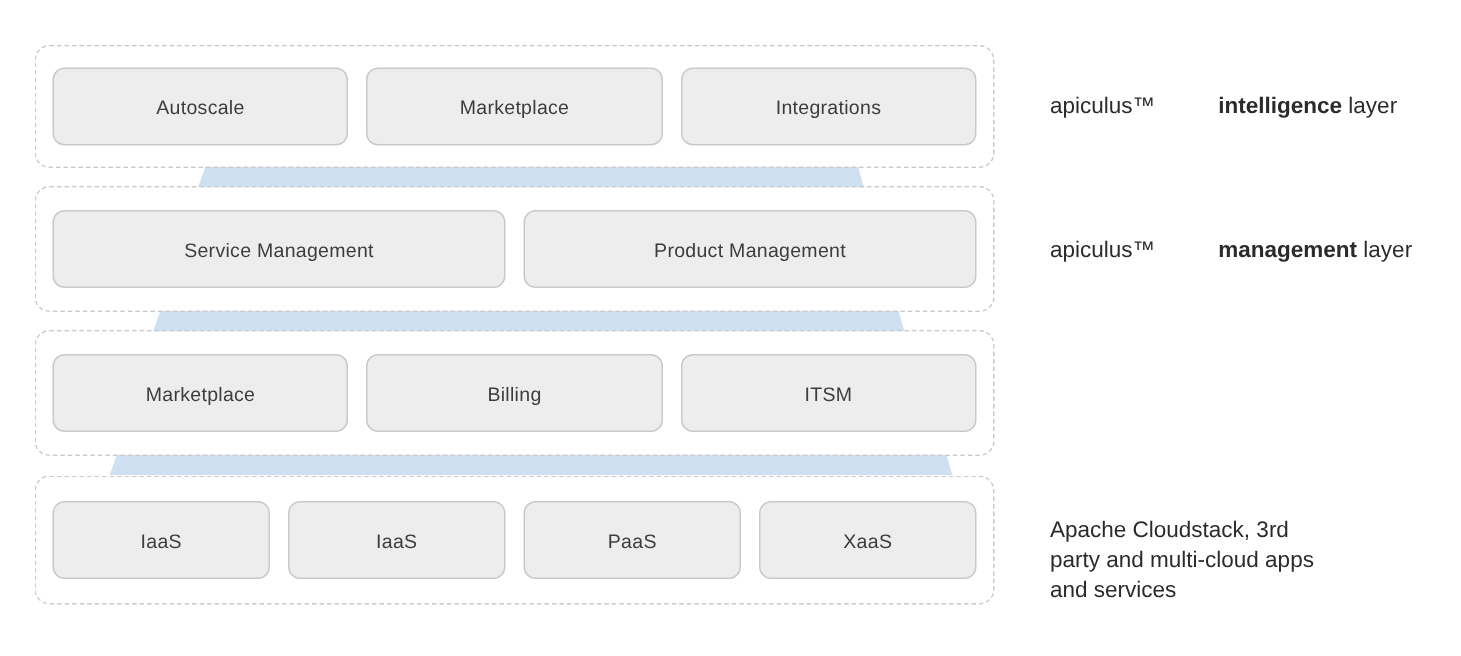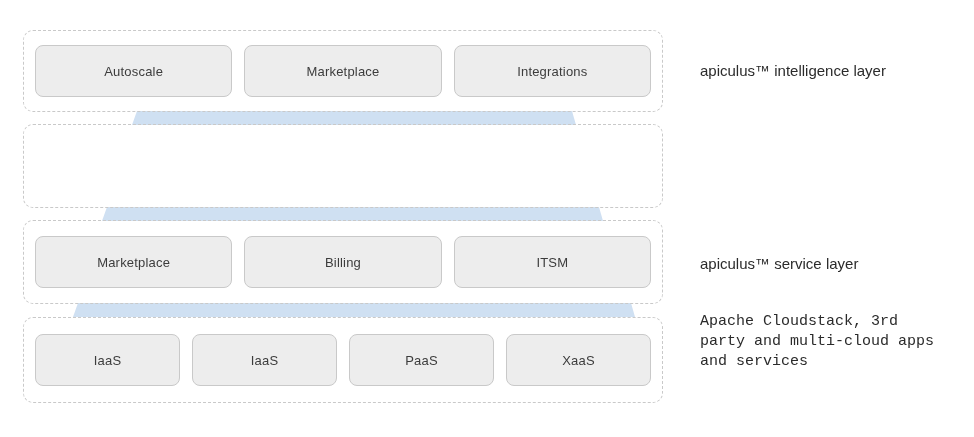--- a/index.html
+++ b/index.html
@@ -62,61 +62,63 @@
   .c3 { left: 73px;  top: 303px; width: 562px; }
   
   .side-label {
     position: absolute;
     left: 700px;
     font-size: 15px;
     color: #2b2b2b;
     line-height: 18px;
     white-space: nowrap;
   }
-  .side-label b { font-weight: 400; }
+  .side-label b { font-weight: 700; margin-left: 38px; }
   .lab1 { top: 62px; }
   .lab2 { top: 158px; }
   .lab3 { top: 255px; }
-  .lab4 { top: 312px; line-height: 20px; font-family: Liberation Mono, monospace; }
+  .lab4 { top: 344px; line-height: 20px; }
 </style>
 </head>
 <body>
 
 <div class="stage">
 
   <div class="connector c1"></div>
   <div class="connector c2"></div>
   <div class="connector c3"></div>
 
   <div class="layer l1">
     <div class="node">Autoscale</div>
     <div class="node">Marketplace</div>
     <div class="node">Integrations</div>
   </div>
 
   <div class="layer l2">
+    <div class="node">Service Management</div>
+    <div class="node">Product Management</div>
   </div>
 
   <div class="layer l3">
     <div class="node">Marketplace</div>
     <div class="node">Billing</div>
     <div class="node">ITSM</div>
   </div>
 
   <div class="layer l4">
     <div class="node">IaaS</div>
     <div class="node">IaaS</div>
     <div class="node">PaaS</div>
     <div class="node">XaaS</div>
   </div>
 
   <div class="side-label lab1"><span>apiculus™ </span><b>intelligence</b><span> layer</span></div>
 
+  <div class="side-label lab2"><span>apiculus™ </span><b>management</b><span> layer</span></div>
 
-  <div class="side-label lab3"><span>apiculus™ </span><b>service</b><span> layer</span></div>
 
   <div class="side-label lab4">
     <div>Apache Cloudstack, 3rd</div>
     <div>party and multi-cloud apps</div>
     <div>and services</div>
   </div>
 
 </div>
 
 </body></html>

